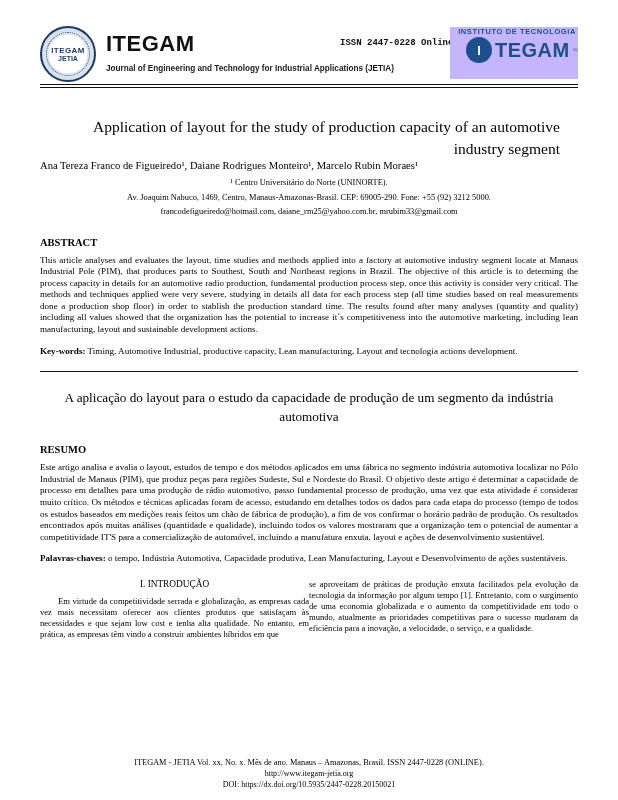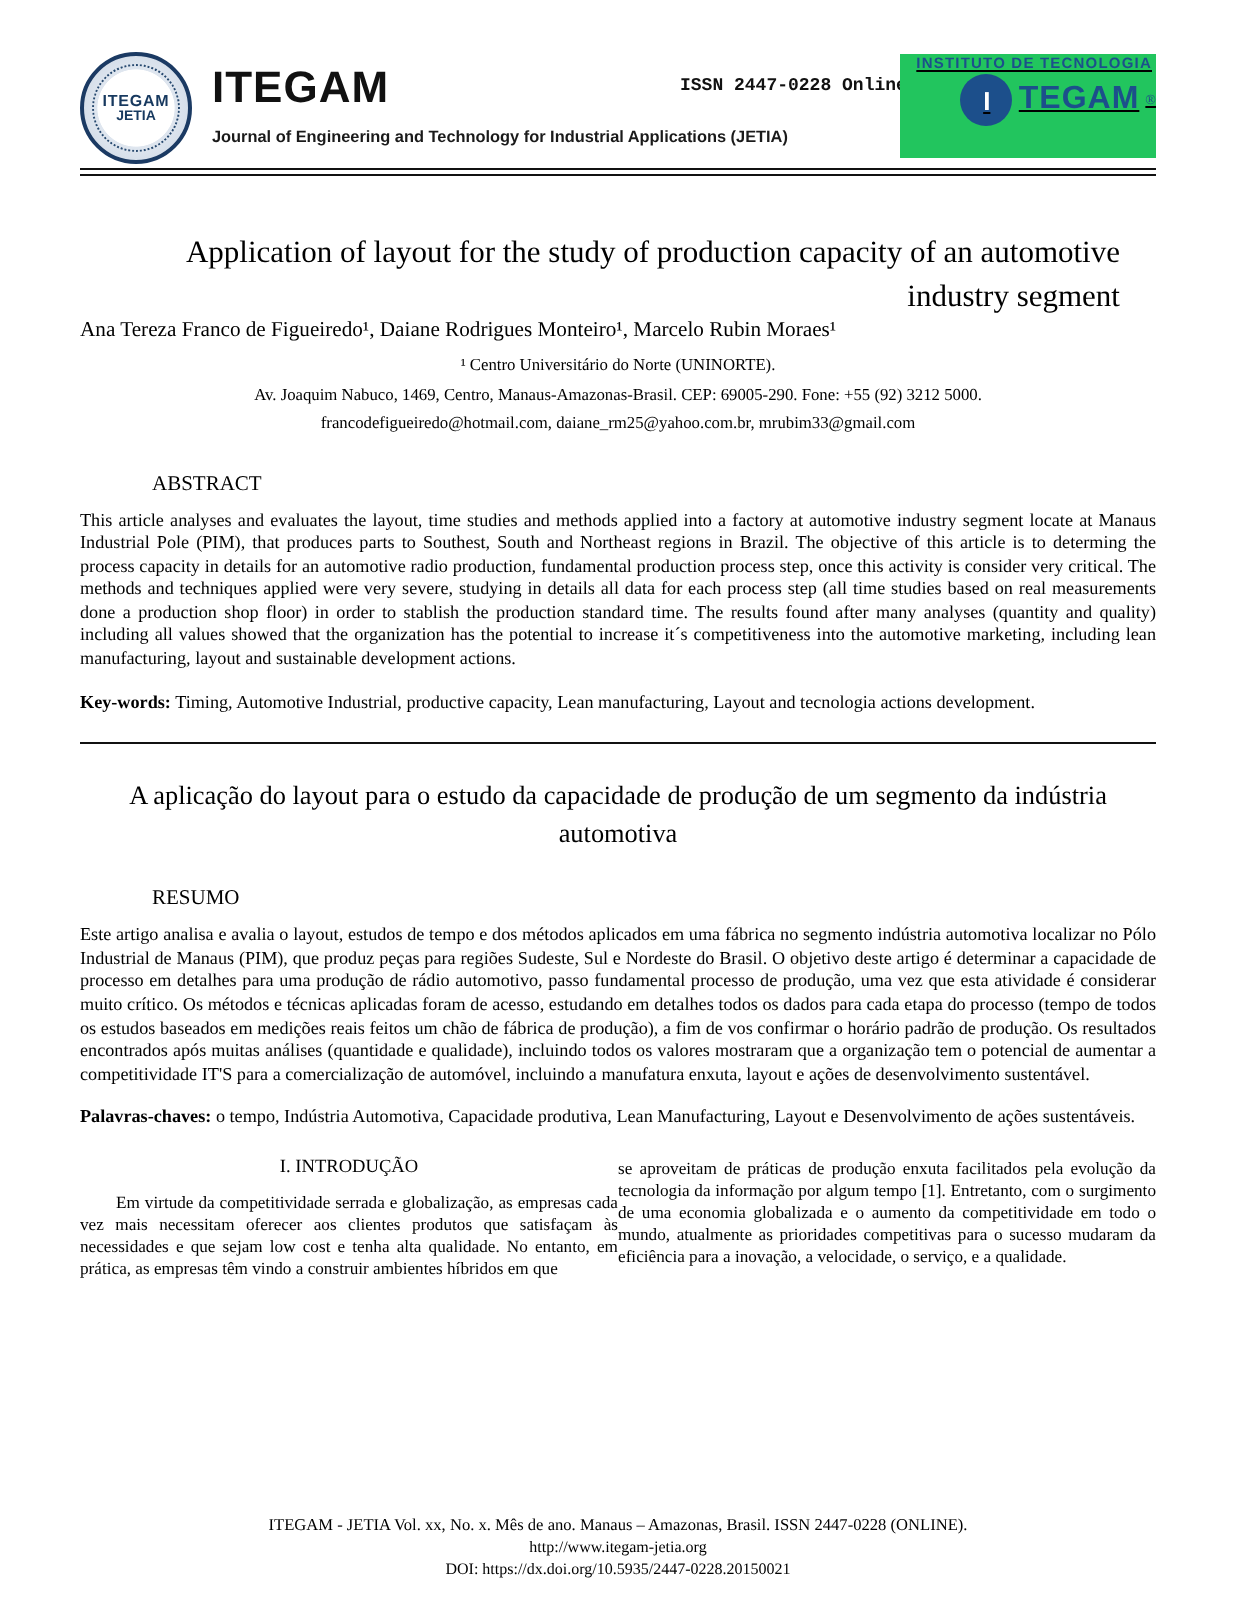--- a/index.html
+++ b/index.html
@@ -102,22 +102,21 @@
     font-size: 9px;
     font-weight: bold;
     color: #111;
   }
   .logo-right {
     position: absolute;
     right: 0;
     top: 1px;
     width: 128px;
     height: 52px;
-    background: #22c55e;
-    text-decoration: underline;
+    background: #c4b5fd;
   }
   .inst-top {
     font-family: "Liberation Sans", sans-serif;
     font-size: 7.5px;
     font-weight: bold;
     color: #1c4f8b;
     text-align: right;
     line-height: 9px;
     letter-spacing: .6px;
     padding-right: 2px;
@@ -137,21 +136,21 @@
     color: #fff;
     font-family: "Liberation Sans", sans-serif;
     font-weight: bold;
     font-size: 13px;
     display: flex;
     align-items: center;
     justify-content: center;
   }
   .inst-word {
     font-family: "Liberation Sans", sans-serif;
-    font-size: 16px;
+    font-size: 20px;
     font-weight: bold;
     color: #1c4f8b;
     letter-spacing: .5px;
     text-align: right;
   }
   .inst-reg {
     font-size: 7px;
     vertical-align: super;
     color: #1c4f8b;
   }
@@ -176,25 +175,24 @@
   .affil {
     text-align: center;
     font-size: 8.4px;
     line-height: 12.5px;
     margin-bottom: 2px;
   }
 
   
   .sec-head {
     font-family: "Liberation Serif", serif;
-    font-weight: normal;
+    font-weight: bold;
     font-size: 10.5px;
     margin-top: 18px;
     margin-bottom: 7px;
-    margin-left: 36px;
   }
   .para {
     font-size: 9.1px;
     line-height: 11.6px;
     text-align: justify;
     margin-bottom: 8px;
   }
   .keywords {
     font-size: 9.1px;
     line-height: 11.6px;

